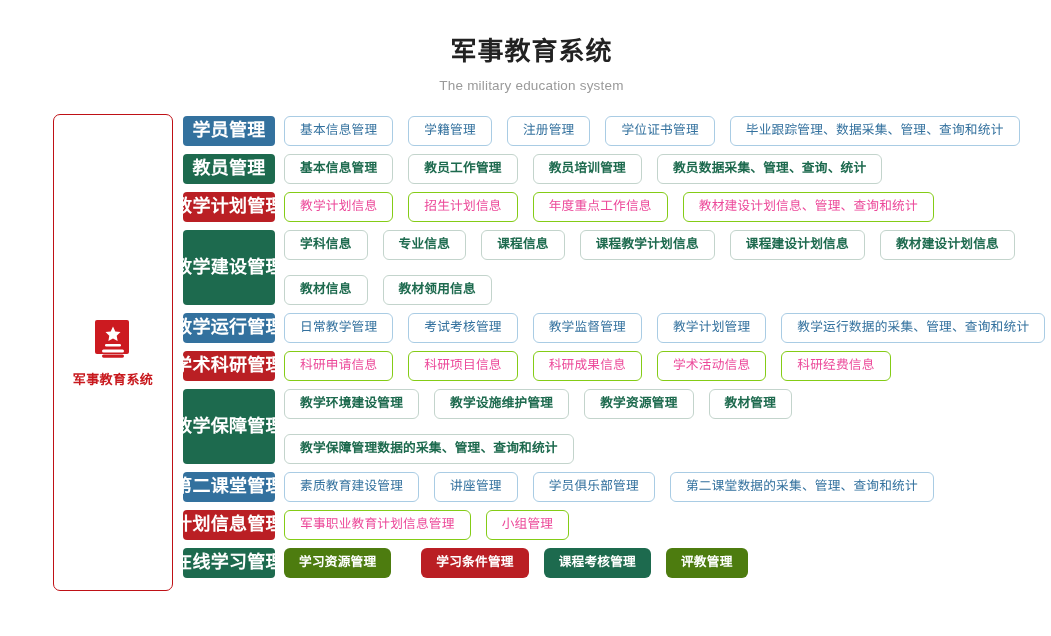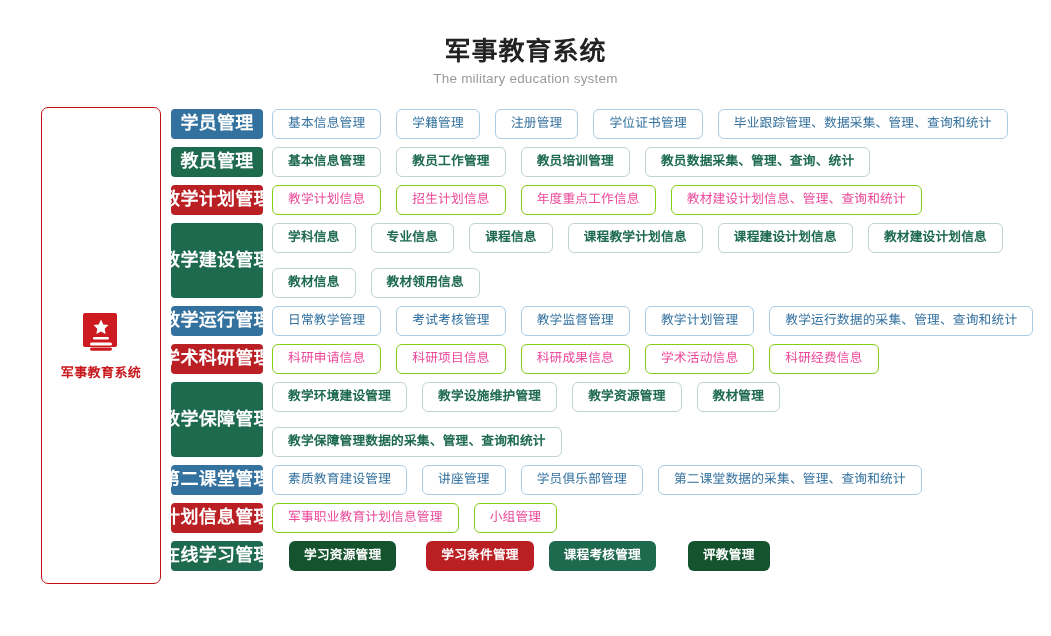--- a/index.html
+++ b/index.html
@@ -13,39 +13,40 @@
     height: 636px;
     background: #ffffff;
     font-family: "Liberation Sans", "DejaVu Sans", sans-serif;
     overflow: hidden;
   }
 
   .page {
     position: relative;
     width: 1051px;
     height: 636px;
+    padding-left: 12px;
   }
 
   
   .header {
     text-align: center;
     padding-top: 36px;
   }
   .header-title {
     font-size: 26px;
     font-weight: bold;
     color: #222222;
     letter-spacing: 1px;
     line-height: 1.2;
     margin: 0;
   }
   .header-subtitle {
     font-size: 13.5px;
     color: #9a9a9a;
-    margin-top: 4px;
+    margin-top: 11px;
     letter-spacing: 0.2px;
   }
 
   
   .body-wrap {
     display: flex;
     align-items: flex-start;
     padding-left: 41px;
     padding-top: 21px;
   }
@@ -147,21 +148,21 @@
     border: 1px solid #84cc16;
     color: #ec4899;
     font-weight: normal;
   }
   
   .chip.solid {
     border: none;
     color: #ffffff;
     font-weight: bold;
   }
-  .chip.solid.blue  { background: #14532d; margin-left: 17px; }
+  .chip.solid.blue  { background: #4d7c0f; }
   .chip.solid.green { background: #1d6a4e; }
   .chip.solid.red   { background: #ba1f24; margin-left: 15px; }
 </style>
 </head>
 <body>
 
 <div class="page">
 
   <div class="header">
     <h1 class="header-title">军事教育系统</h1>

